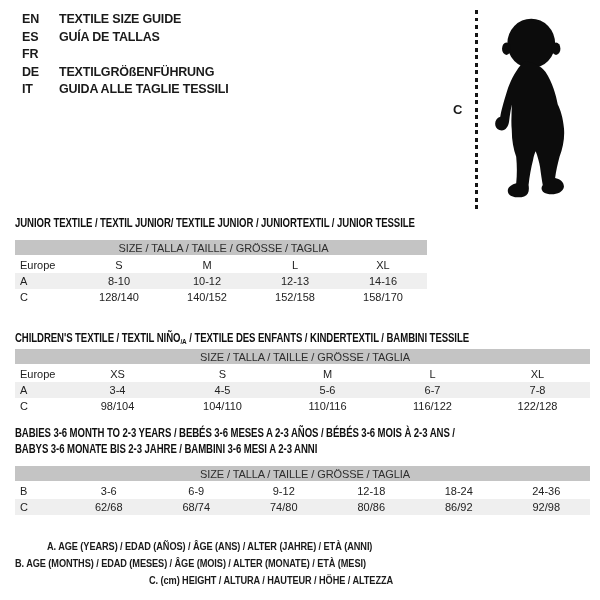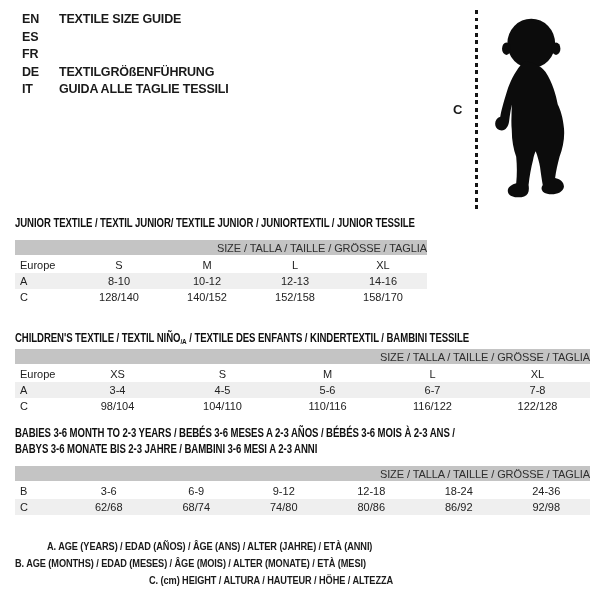--- a/index.html
+++ b/index.html
@@ -33,21 +33,21 @@
   .title-children{top:331px;}
   .title-babies{top:426px;line-height:15.5px;}
 
   
   table.size-table{position:absolute;border-collapse:separate;border-spacing:0;
     table-layout:fixed;font-size:11px;color:#222;}
   .t-junior{left:15px;top:240px;width:412px;}
   .t-children{left:15px;top:349px;width:575px;}
   .t-babies{left:15px;top:466px;width:575px;}
   td{height:16px;text-align:center;padding:0;font-weight:normal;white-space:nowrap;}
-  td.bar{background:var(--header_bar);text-align:right;padding-left:5px;height:17px;
+  td.bar{background:var(--header_bar);text-align:center;padding-left:5px;height:17px;
     border-bottom:2px solid #fff;color:#2e2e2e;font-size:11px;letter-spacing:-0.1px;}
   td.lbl{text-align:left;padding-left:5px;}
   tr.shaded td{background:var(--alt_row);}
   col.label-col1{width:60px;}
   col.label-col2{width:50px;}
 
   
   .notes{position:absolute;left:15px;top:538px;font-weight:bold;font-size:11.5px;line-height:17px;text-align:right;}
 </style>
 </head>
@@ -55,20 +55,21 @@
 
 <div class="page">
 
   <div class="lang-block">
     <div class="lang-row">
       <span class="lang-code">EN</span>
       <span class="lang-text">TEXTILE SIZE GUIDE</span>
     </div>
     <div class="lang-row">
       <span class="lang-code">ES</span>
+      <span class="lang-text">GUÍA DE TALLAS</span>
     </div>
     <div class="lang-row">
       <span class="lang-code">FR</span>
     </div>
     <div class="lang-row">
       <span class="lang-code">DE</span>
       <span class="lang-text">TEXTILGRÖßENFÜHRUNG</span>
     </div>
     <div class="lang-row">
       <span class="lang-code">IT</span>

